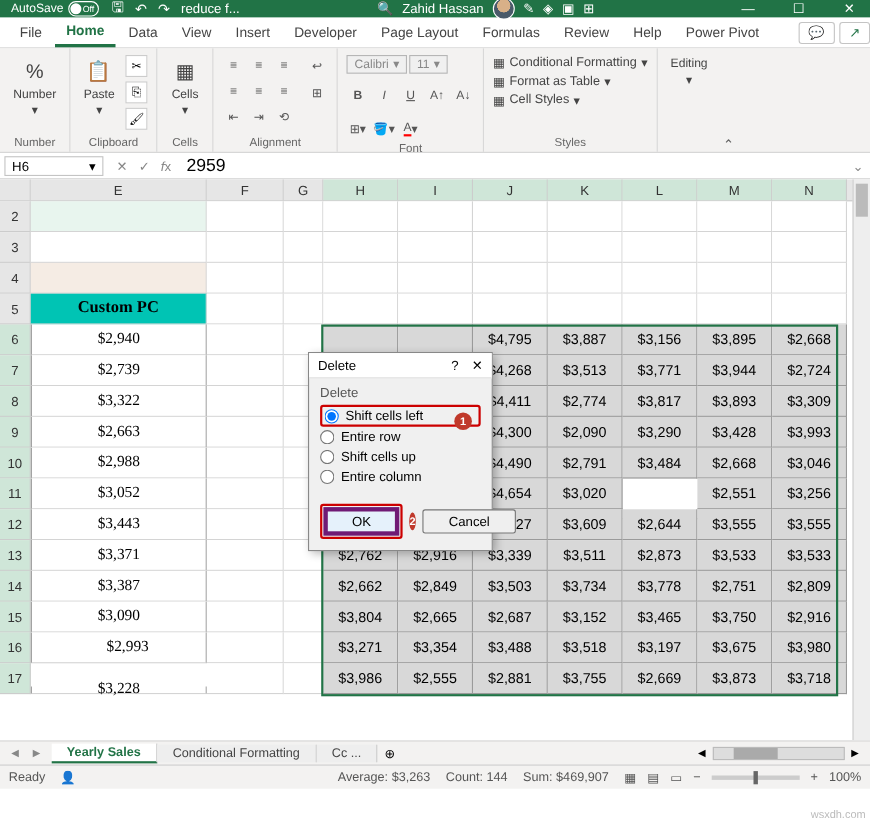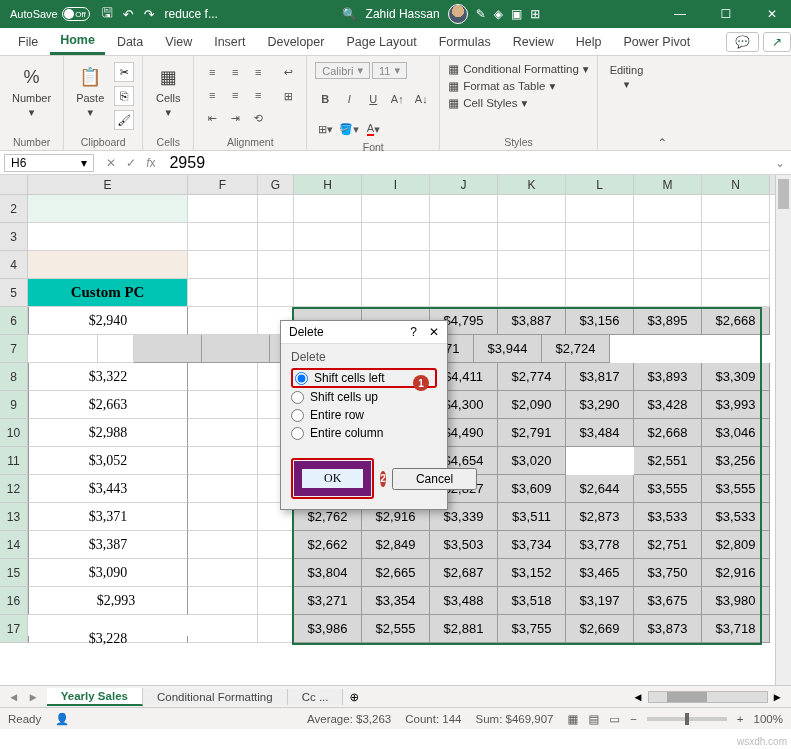--- a/index.html
+++ b/index.html
@@ -1,19 +1,19 @@
 <!DOCTYPE html>
 <html><head>
 <meta charset="utf-8">
 <style>
 * { box-sizing: border-box; margin: 0; padding: 0; font-family: "Segoe UI", sans-serif; }
 body { background: #fff; width: 791px; height: 749px; overflow: hidden; font-size: 12px; position: relative; }
 
 
-.titlebar { background: #217346; height: 28px; display: flex; align-items: center; color: #fff; padding: 0 4px; }
+.titlebar { background: #217346; height: 16px; display: flex; align-items: center; color: #fff; padding: 0 4px; }
 .titlebar .autosave { display: flex; align-items: center; gap: 4px; margin-left: 6px; font-size: 11px; }
 .titlebar .toggle { width: 28px; height: 14px; border: 1px solid #fff; border-radius: 8px; position: relative; display: inline-flex; align-items: center; }
 .titlebar .toggle::before { content: ""; width: 10px; height: 10px; background: #fff; border-radius: 50%; position: absolute; left: 1px; }
 .titlebar .qat { display: flex; gap: 10px; margin-left: 12px; align-items: center; }
 .titlebar .qat span { font-size: 13px; }
 .titlebar .docname { margin-left: 10px; font-size: 12px; }
 .titlebar .center { flex: 1; display: flex; justify-content: center; align-items: center; gap: 8px; }
 .titlebar .avatar { width: 20px; height: 20px; border-radius: 50%; background: radial-gradient(circle at 50% 35%, #d8b088 40%, #4a5a6a 42%); border: 1px solid #fff; }
 .titlebar .winbtns { display: flex; gap: 16px; align-items: center; }
 .titlebar .winbtns span { width: 30px; text-align: center; font-size: 12px; }
@@ -86,21 +86,21 @@
 .dialog .dtitle { display: flex; justify-content: space-between; padding: 4px 8px; background: #fff; border-bottom: 1px solid #ddd; }
 .dialog .dtitle .dx { display: flex; gap: 12px; }
 .dialog .dbody { padding: 6px 10px 10px 10px; }
 .dialog .dlabel { color: #555; margin-bottom: 4px; }
 .dialog .opt { display: flex; align-items: center; gap: 6px; padding: 2px 0; }
 .dialog .opt input { margin: 0; }
 .dialog .opt.hl { border: 2px solid #c00; border-radius: 3px; padding: 1px 2px; }
 .dialog .dbtns { display: flex; gap: 6px; padding: 6px 10px 10px 10px; align-items: center; }
 .dialog button { padding: 2px 22px; font-size: 12px; }
 .dialog .okwrap { border: 2px solid #c00; border-radius: 3px; padding: 1px; }
-.dialog .ok { border: 8px solid #701a75; background: #e5f1fb; font-family: Liberation Serif, serif; }
+.dialog .ok { border: 4px solid #701a75; background: #e5f1fb; }
 .badge { width: 16px; height: 16px; border-radius: 50%; background: #c0392b; color: #fff; display: inline-flex; align-items: center; justify-content: center; font-size: 10px; font-weight: bold; }
 
 
 .vscroll { position: absolute; right: 0; top: 0; width: 16px; bottom: 0; background: #eee; border-left: 1px solid #ccc; }
 .vscroll .vthumb { position: absolute; top: 4px; left: 2px; right: 2px; height: 30px; background: #bbb; }
 
 
 .wm { position: absolute; right: 4px; bottom: 2px; font-size: 10px; color: #bbb; z-index: 60; }
 
 
@@ -374,20 +374,21 @@
         <div class="cell selbg" style="width: 68px;"></div>
         <div class="cell selbg" style="width: 68px;"></div>
         <div class="cell selbg" style="width: 68px;">$4,795</div>
         <div class="cell selbg" style="width: 68px;">$3,887</div>
         <div class="cell selbg" style="width: 68px;">$3,156</div>
         <div class="cell selbg" style="width: 68px;">$3,895</div>
         <div class="cell selbg" style="width: 68px;">$2,668</div>
       </div>
       <div class="row">
         <div class="rowh sel">7</div>
+        <div class="cell data" style="width: 160px;">$2,739</div>
         <div class="cell" style="width: 70px;"></div>
         <div class="cell" style="width: 36px;"></div>
         <div class="cell selbg" style="width: 68px;"></div>
         <div class="cell selbg" style="width: 68px;"></div>
         <div class="cell selbg" style="width: 68px;">$4,268</div>
         <div class="cell selbg" style="width: 68px;">$3,513</div>
         <div class="cell selbg" style="width: 68px;">$3,771</div>
         <div class="cell selbg" style="width: 68px;">$3,944</div>
         <div class="cell selbg" style="width: 68px;">$2,724</div>
       </div>
@@ -538,25 +539,25 @@
   </div>
   <div class="dbody">
     <div class="dlabel">Delete</div>
     <div class="opt hl">
       <input type="radio" checked="" style="">
       <span>Shift cells left</span>
     </div>
     <span class="badge" style="position:absolute; left:132px; top:54px;">1</span>
     <div class="opt">
       <input type="radio" style="">
-      <span>Shift cells up</span>
+      <span>Entire row</span>
     </div>
     <div class="opt">
       <input type="radio" style="">
-      <span>Entire row</span>
+      <span>Shift cells up</span>
     </div>
     <div class="opt">
       <input type="radio" style="">
       <span>Entire column</span>
     </div>
   </div>
   <div class="dbtns">
     <span class="okwrap"><button class="ok">OK</button></span>
     <span class="badge">2</span>
     <button>Cancel</button>

